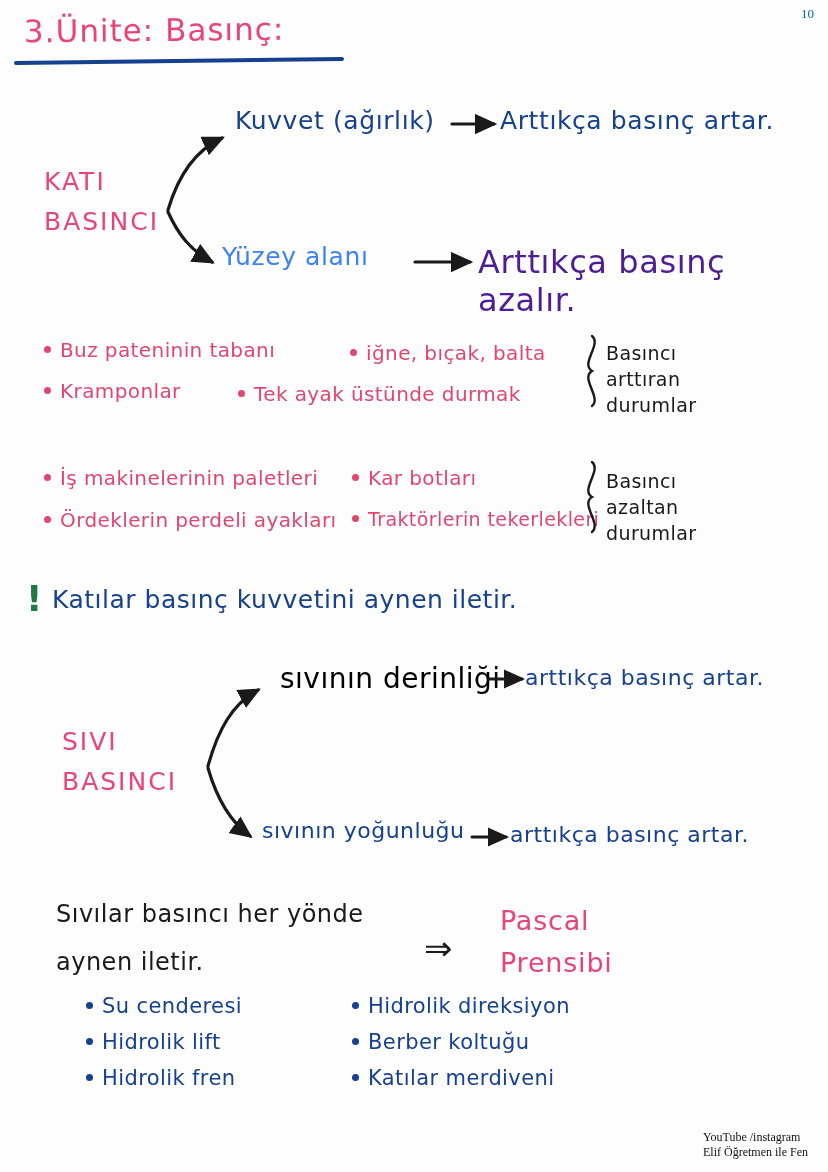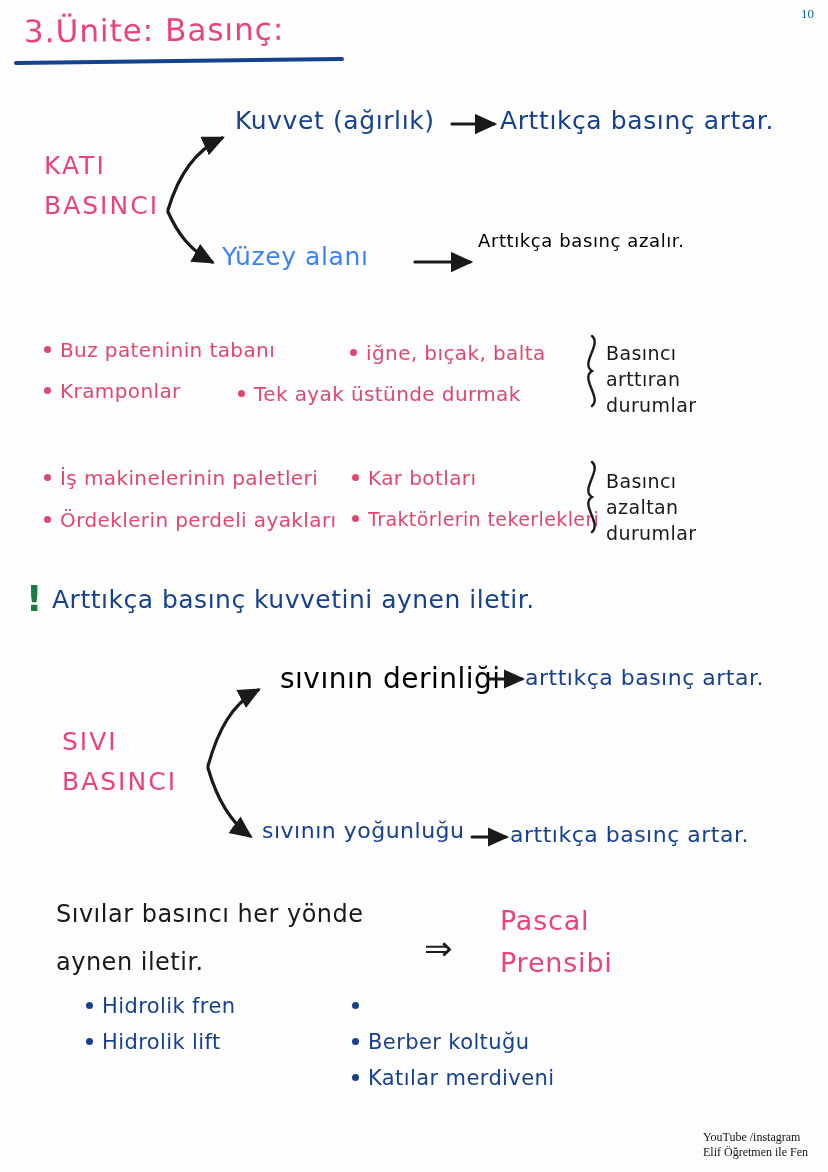--- a/index.html
+++ b/index.html
@@ -56,21 +56,21 @@
     height: 4px;
     background: #16418f;
     border-radius: 3px;
     transform: rotate(-0.7deg);
   }
 
   
   .kati-label {
     position: absolute;
     left: 44px;
-    top: 146px;
+    top: 162px;
     font-size: 25px;
     line-height: 40px;
     color: #e8437a;
     letter-spacing: 2px;
   }
   .kuvvet {
     position: absolute;
     left: 235px;
     top: 106px;
     font-size: 25px;
@@ -89,23 +89,23 @@
     position: absolute;
     left: 222px;
     top: 242px;
     font-size: 25px;
     color: #3b82f6;
     letter-spacing: 0.6px;
   }
   .yuzey-res {
     position: absolute;
     left: 478px;
-    top: 230px;
-    font-size: 18px;
-    color: #000000;
+    top: 243px;
+    font-size: 32px;
+    color: #4c1d95;
     letter-spacing: 0.6px;
   }
 
   
   .bullet-row {
     position: absolute;
     font-size: 20px;
     letter-spacing: 0.4px;
     white-space: nowrap;
   }
@@ -303,21 +303,21 @@
   <div class="bullet-row pinkd hand" style="left:352px; top:508px; font-size:19px;">
     <span class="dot"></span><span>Traktörlerin tekerlekleri</span>
   </div>
   <div class="brace-text hand" style="left:606px; top:468px;">
     <div>Basıncı</div>
     <div>azaltan</div>
     <div>durumlar</div>
   </div>
 
   <div class="excl hand">!</div>
-  <div class="katilar hand">Arttıkça basınç kuvvetini aynen iletir.</div>
+  <div class="katilar hand">Katılar basınç kuvvetini aynen iletir.</div>
 
   <div class="sivi-label hand">
     <div>SIVI</div>
     <div>BASINCI</div>
   </div>
 
   <div class="derinlik hand">sıvının derinliği</div>
   <div class="derinlik-res hand">arttıkça basınç artar.</div>
 
   <div class="yogunluk hand">sıvının yoğunluğu</div>
@@ -327,26 +327,27 @@
     <div>Sıvılar basıncı her yönde</div>
     <div>aynen iletir.</div>
   </div>
   <div class="darrow hand">⇒</div>
   <div class="pascal hand">
     <div>Pascal</div>
     <div>Prensibi</div>
   </div>
 
   <div class="pascal-list hand" style="left:86px; top:988px;">
+    <div><span class="dot"></span><span>Su cenderesi</span></div>
+    <div><span class="dot"></span><span>Hidrolik lift</span></div>
     <div><span class="dot"></span><span>Hidrolik fren</span></div>
-    <div><span class="dot"></span><span>Hidrolik lift</span></div>
   </div>
 
   <div class="pascal-list hand" style="left:352px; top:988px;">
-    <div><span class="dot"></span></div>
+    <div><span class="dot"></span><span>Hidrolik direksiyon</span></div>
     <div><span class="dot"></span><span>Berber koltuğu</span></div>
     <div><span class="dot"></span><span>Katılar merdiveni</span></div>
   </div>
 
   <svg class="overlay" viewBox="0 0 828 1172">
     <defs>
       <marker id="arrowBlack" markerWidth="9" markerHeight="9" refX="6" refY="3.2" orient="auto">
         <path d="M0,0 L7,3.2 L0,6.4 z" fill="#1a1a1a"></path>
       </marker>
     </defs>

